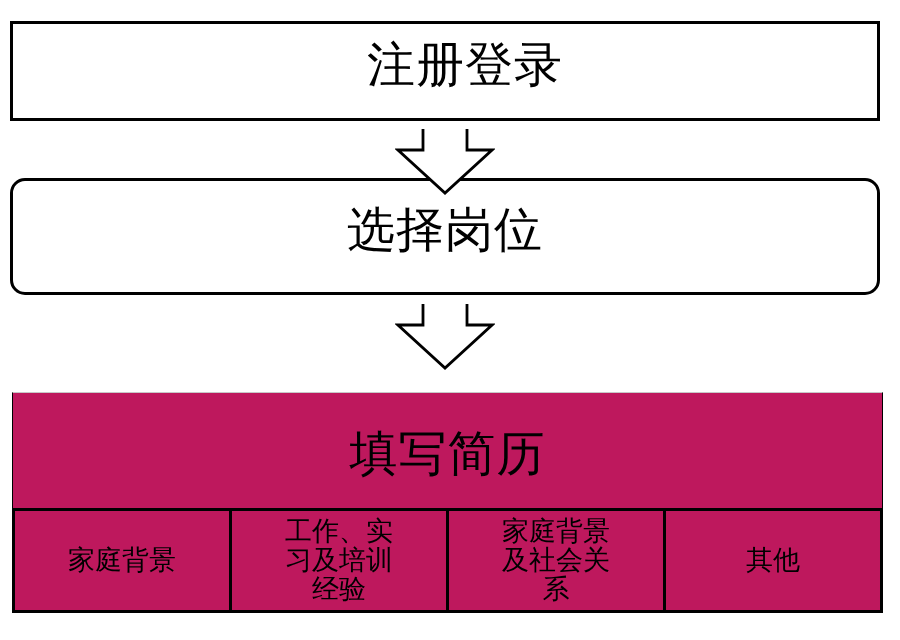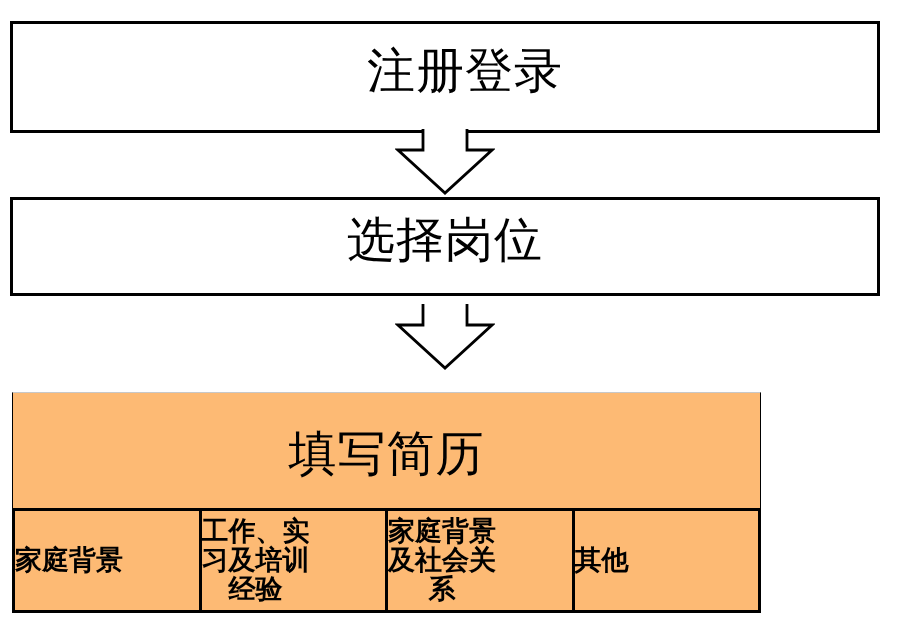--- a/index.html
+++ b/index.html
@@ -26,42 +26,42 @@
     display: flex;
     align-items: center;
     justify-content: center;
     padding-bottom: 13px;
   }
   .step-box .step-label {
     font-size: 48px;
     letter-spacing: 1px;
     white-space: nowrap;
   }
-  #box-register { top: 21px; height: 112px; padding-left: 40px; }
-  #box-select   { top: 197px; height: 99px; }
+  #box-register { top: 21px; height: 100px; padding-left: 40px; }
+  #box-select   { top: 178px; height: 117px; border-radius: 15px; }
 
   .down-arrow {
     position: absolute;
     left: 395px;
     width: 100px;
     height: 66px;
     z-index: 5;
   }
   #arrow-1 { top: 129px; }
   #arrow-2 { top: 304px; }
   .down-arrow svg { display: block; }
 
   #box-resume {
     position: absolute;
     left: 12px;
     top: 392px;
-    width: 749px;
+    width: 871px;
     height: 221px;
     box-sizing: border-box;
-    background: #fdba74;
+    background: #be185d;
   }
   .resume-title {
     box-sizing: border-box;
     height: 116px;
     border-top: 1px solid #c8c8c8;
     border-left: 1px solid #000000;
     border-right: 1px solid #000000;
     display: flex;
     align-items: center;
     justify-content: center;
@@ -77,23 +77,22 @@
     height: 105px;
     border: 3px solid #000000;
     display: flex;
   }
   .resume-cell {
     flex: 1 1 0;
     box-sizing: border-box;
     border-left: 3px solid #000000;
     display: flex;
     align-items: center;
-    justify-content: flex-start;
+    justify-content: center;
     text-align: center;
-    font-weight: bold;
   }
   .resume-cell:first-child { border-left: none; }
   .resume-cell .cell-label {
     font-size: 27px;
     line-height: 1.08;
     white-space: pre-line;
   }
 </style>
 </head>
 <body>

